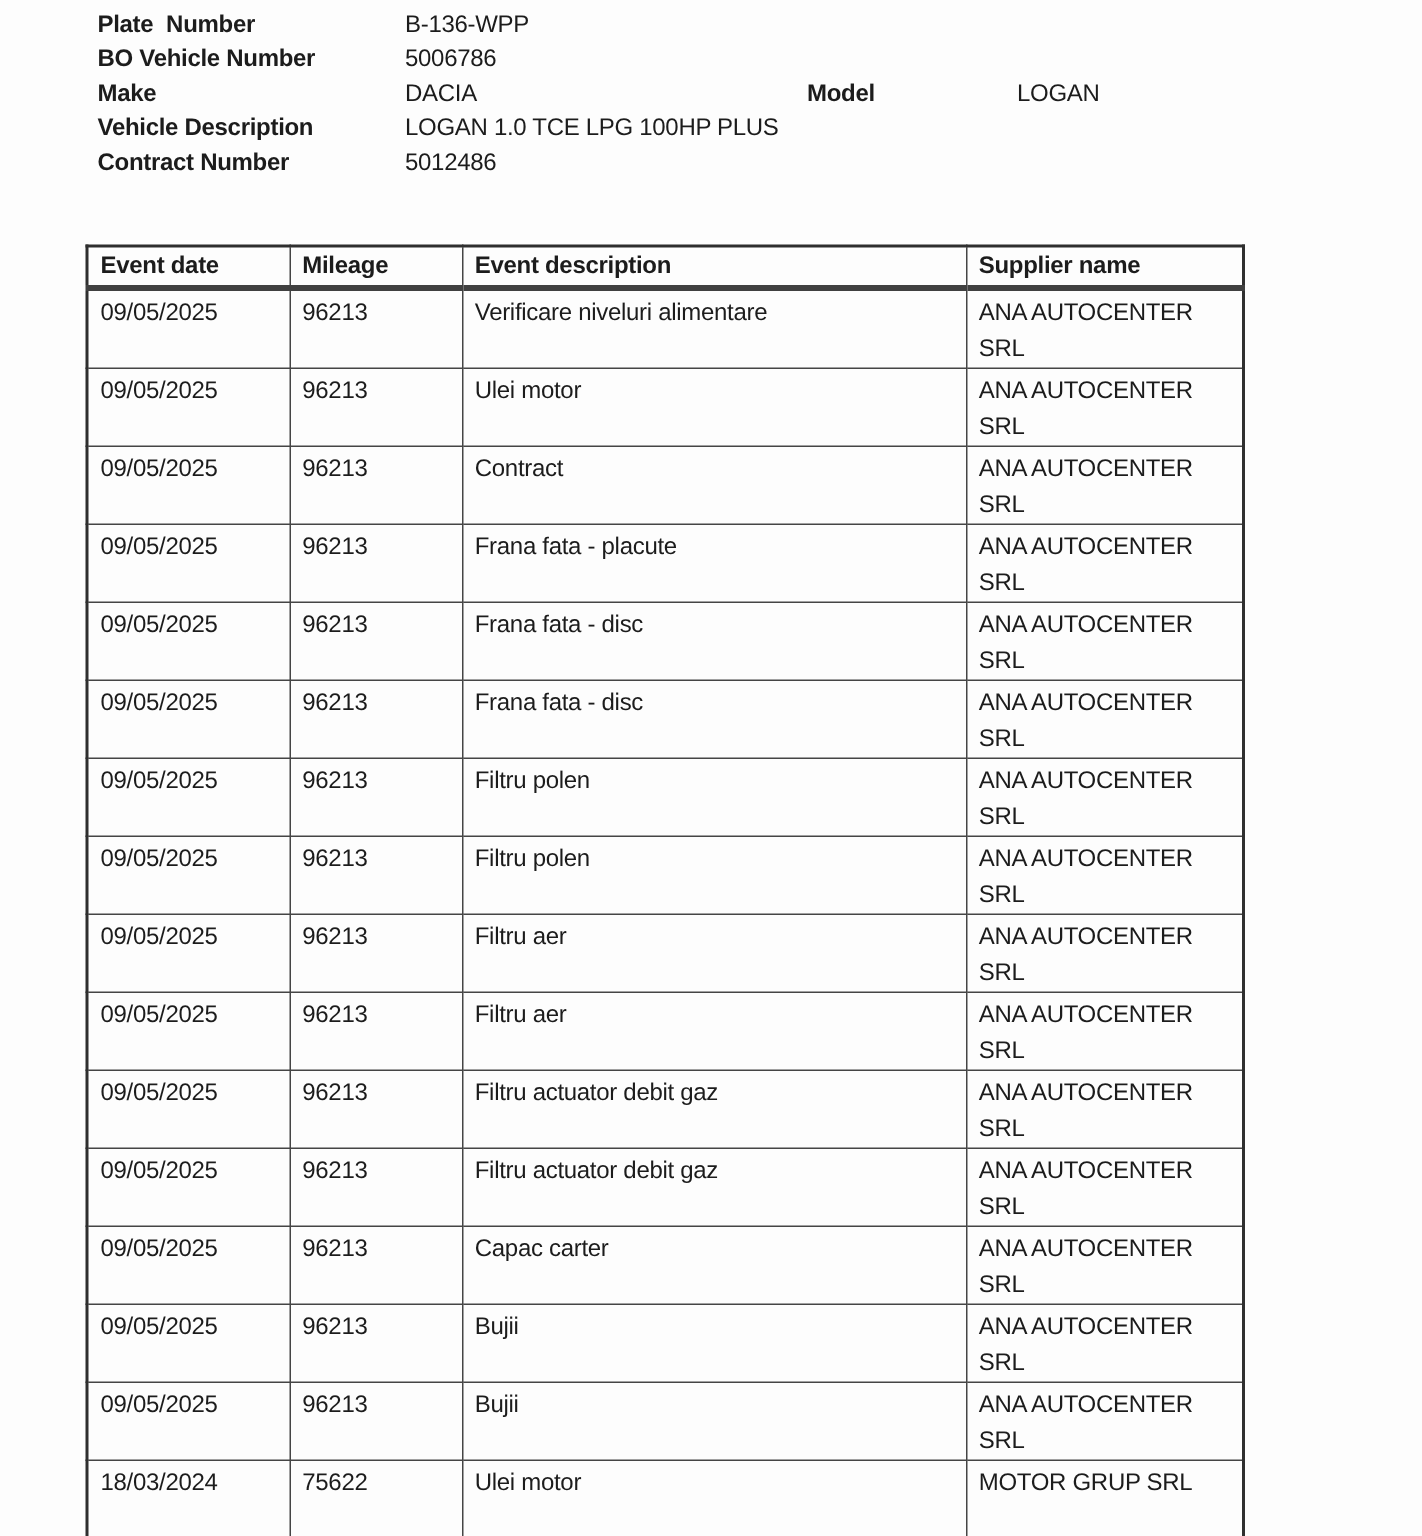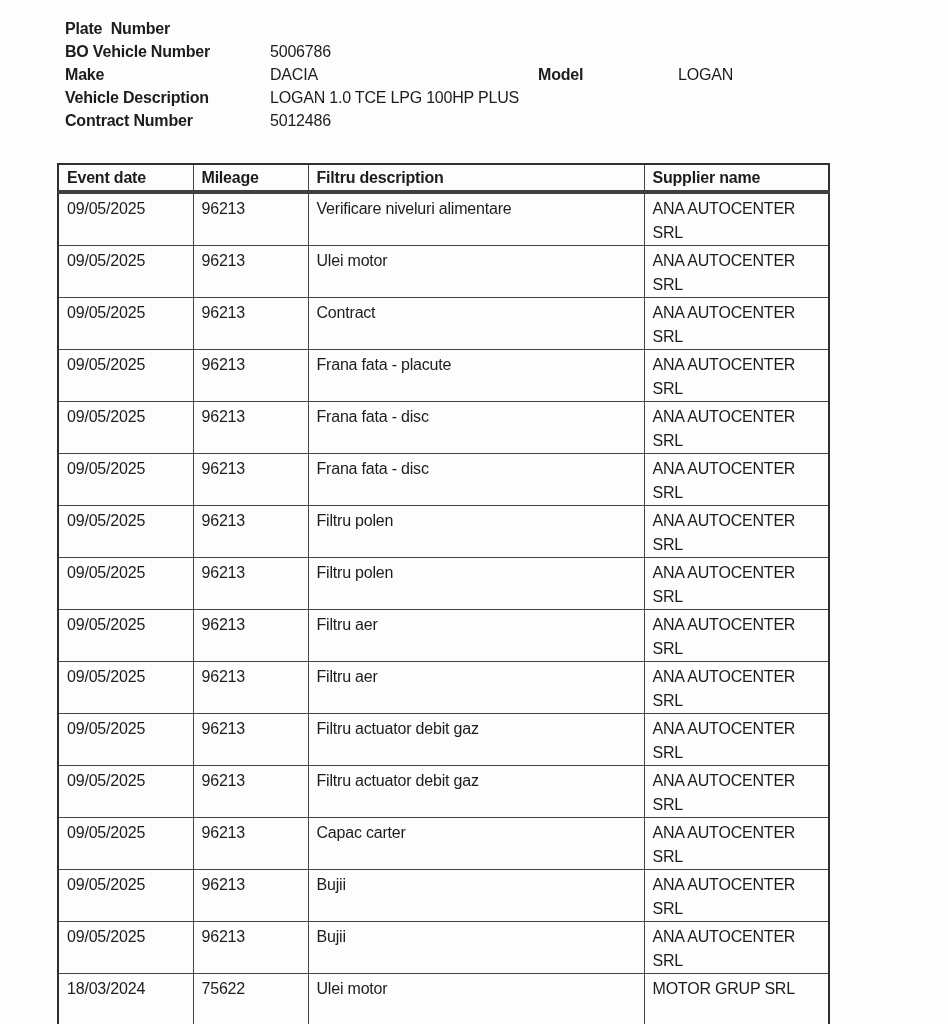--- a/index.html
+++ b/index.html
@@ -13,21 +13,21 @@
     overflow: hidden;
     background: #fdfdfd;
     font-family: "Liberation Sans", sans-serif;
     color: #1c1c1c;
     -webkit-font-smoothing: antialiased;
   }
 
   
   .info-block {
     position: absolute;
-    top: 17px;
+    top: 5px;
     left: 65px;
     font-size: 16px;
     letter-spacing: -0.2px;
   }
   .info-row {
     display: grid;
     grid-template-columns: 205px 268px 140px auto;
     line-height: 23px;
   }
   .info-label {
@@ -70,20 +70,21 @@
     height: 51.5px;
     margin-top: 24px;
   }
 </style>
 </head>
 <body>
 
 <div class="info-block">
   <div class="info-row">
     <span class="info-label">Plate  Number</span>
+    <span class="info-value">B-136-WPP</span>
     <span></span>
       <span></span>
   </div>
   <div class="info-row">
     <span class="info-label">BO Vehicle Number</span>
     <span class="info-value">5006786</span>
     <span></span>
       <span></span>
   </div>
   <div class="info-row">
@@ -110,21 +111,21 @@
   <colgroup>
     <col style="width:135px">
     <col style="width:115px">
     <col style="width:336px">
     <col style="width:185px">
   </colgroup>
   <thead>
     <tr>
       <th>Event date</th>
       <th>Mileage</th>
-      <th>Filtru description</th>
+      <th>Event description</th>
       <th>Supplier name</th>
     </tr>
   </thead>
   <tbody>
       <tr>
         <td>09/05/2025</td>
         <td>96213</td>
         <td>Verificare niveluri alimentare</td>
         <td>ANA AUTOCENTER SRL</td>
       </tr>

